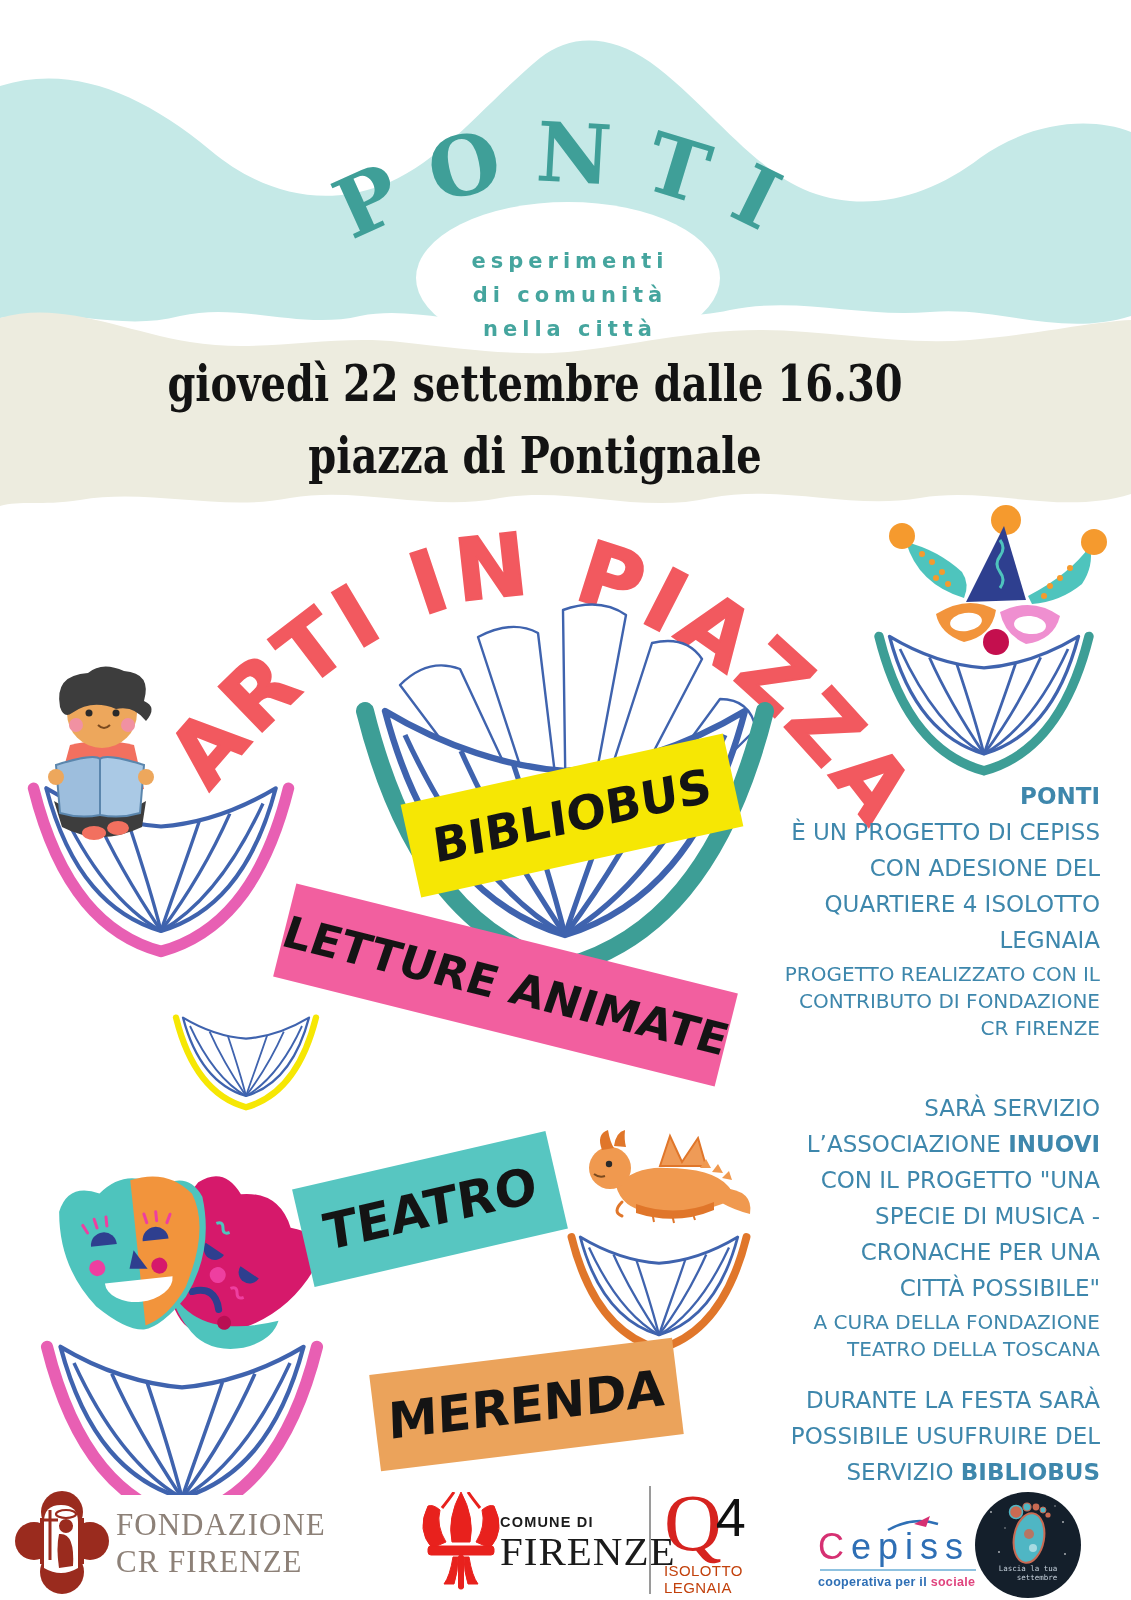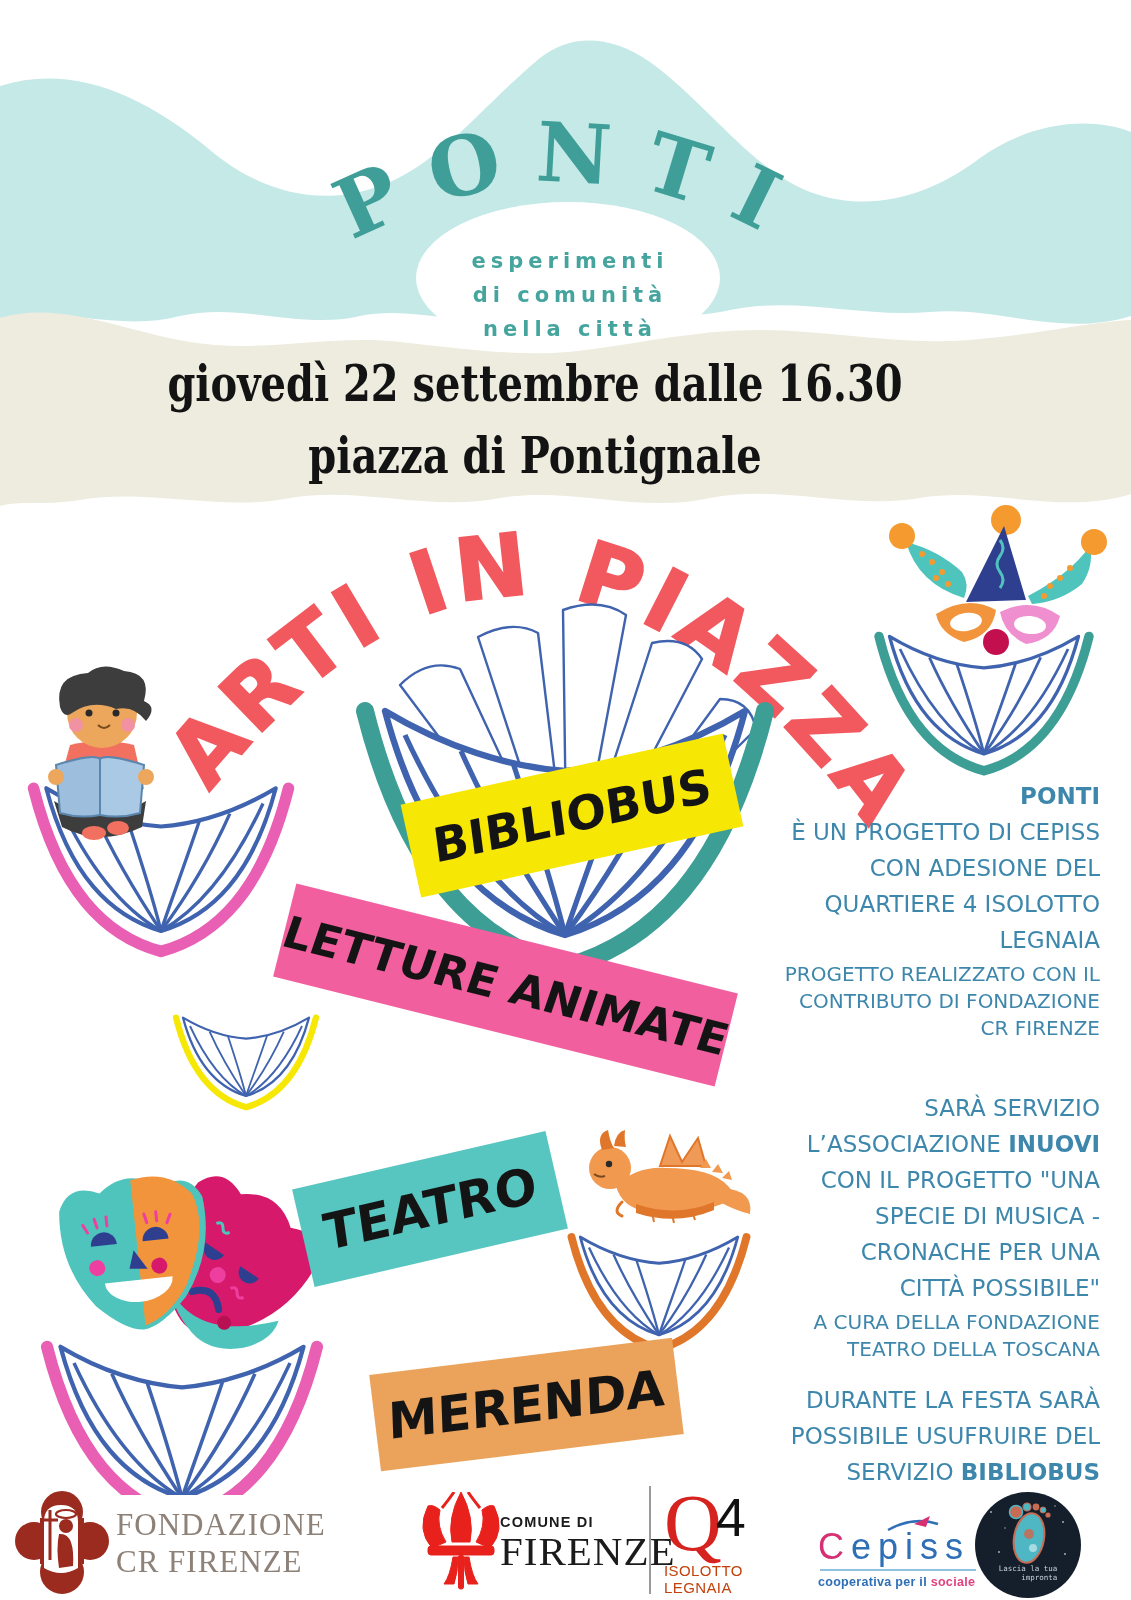--- a/index.html
+++ b/index.html
@@ -336,17 +336,17 @@
         <circle cx="-2" cy="-31" r="4" fill="#4fb6c4" stroke="#c96a52" stroke-width="1.2"></circle>
         <circle cx="7" cy="-31" r="3.4" fill="#c96a52"></circle>
         <circle cx="14" cy="-28" r="3" fill="#4fb6c4" stroke="#c96a52" stroke-width="1"></circle>
         <circle cx="19" cy="-23" r="2.6" fill="#c96a52"></circle>
         <circle cx="0" cy="-4" r="5" fill="#c96a52" opacity="0.85"></circle>
         <circle cx="4" cy="10" r="4" fill="#ffffff" opacity="0.5"></circle>
       </g>
     </svg>
     <div class="txt">
       <div>Lascia la tua</div>
-      <div>impronta</div>
+      <div>settembre</div>
     </div>
   </div>
 
 </div>
 
 </body></html>

